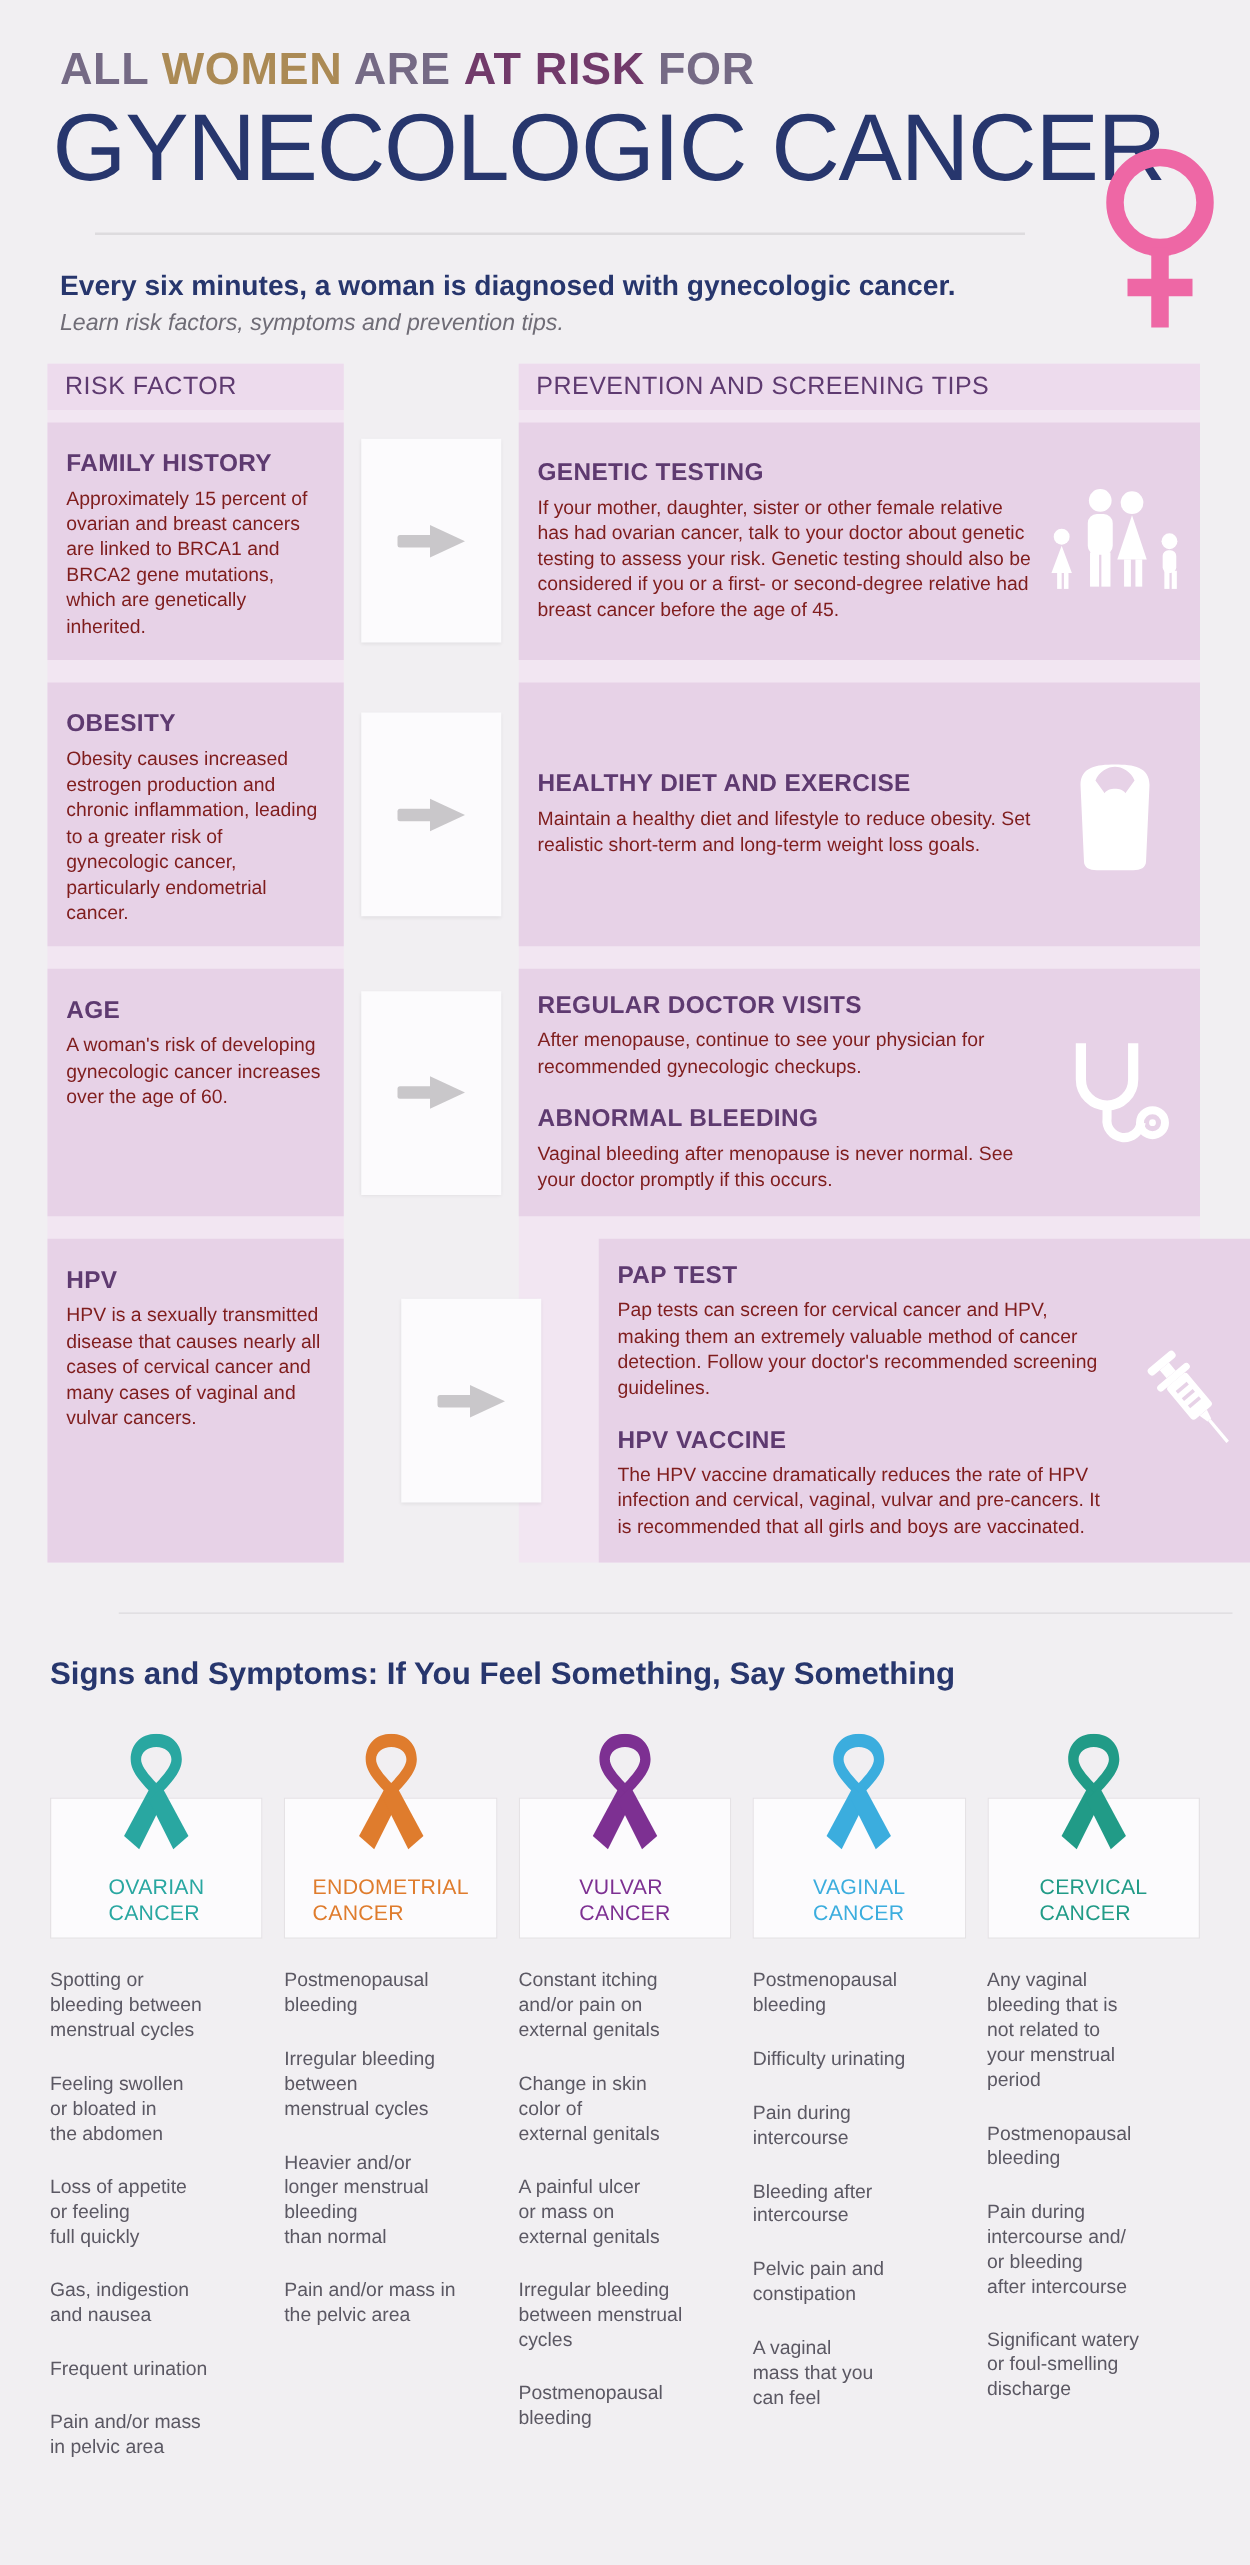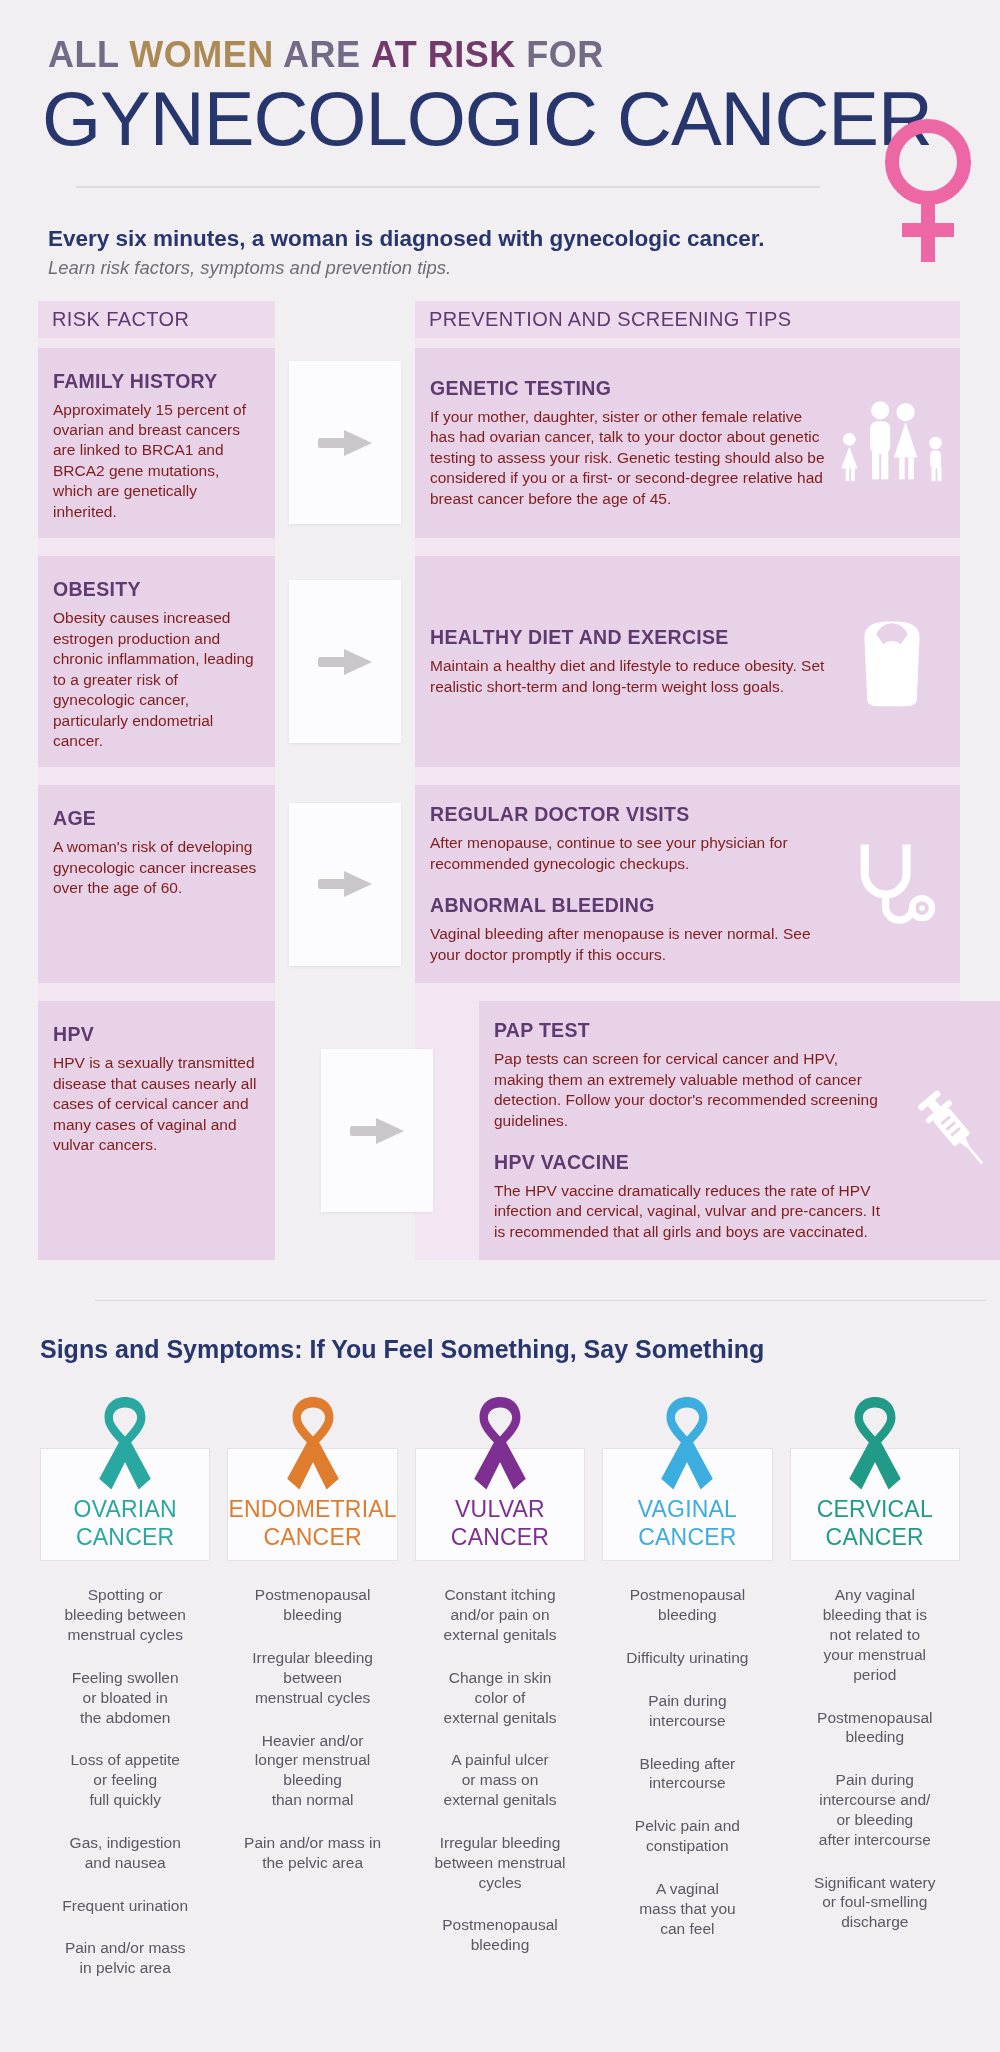--- a/index.html
+++ b/index.html
@@ -6,21 +6,21 @@
   body { margin:0; background:#f1eff2; font-family:"Liberation Sans", sans-serif; }
   .page { width:1000px; min-height:2052px; position:relative; overflow:hidden; margin:0 auto; background:#f1eff2; }
 
   
   header { position:relative; padding:34px 40px 0 48px; }
   .tagline { font-size:36px; font-weight:600; letter-spacing:.5px; color:var(--tagline_muted,#756a85); }
   .tagline .gold { color:var(--tagline_gold,#ab8a55); font-weight:800;text-align:center; }
   .tagline .plum { color:var(--tagline_plum,#713a6a); font-weight:800; }
   h1.big-title { margin:4px 0 0 -6px; font-size:76px; font-weight:500; letter-spacing:-1px; line-height:1.02; color:var(--navy,#27366d); white-space:nowrap; }
   .hr1 { border:none; border-top:2px solid #dddbde; margin:28px 140px 0 28px; }
-  .lead-bold { margin:38px 0 0; font-size:22.5px; font-weight:700; color:var(--navy,#27366d); }
+  .lead-bold { margin:28px 0 0; font-size:22.5px; font-weight:700; color:var(--navy,#27366d); }
   .lead-sub { margin:5px 0 0; font-size:18.5px; color:#6f6c76;font-style:italic; }
   .female-symbol { position:absolute; top:118px; right:16px; color:var(--pink,#ee67a5); }
 
   
   .riskTable { position:relative; margin-top:22px; padding-left:38px; }
   .strip { position:absolute; top:0; bottom:0; background:var(--strip_lavender,#f2e6f2); }
   .strip.left { left:38px; width:237px; }
   .strip.right { left:415px; width:545px; }
   .thead, .trow { position:relative; display:grid; grid-template-columns:237px 140px 545px; }
   .th { background:var(--header_band,#eddbed); height:37px; display:flex; align-items:center; padding-left:14px;
@@ -44,23 +44,23 @@
 
   
   .hr2 { border:none; border-top:1px solid #dcdadd; margin:40px 14px 0 95px; }
   .signs { padding:34px 40px 0; }
   .signs h2 { margin:0; font-size:25px; font-weight:700; color:var(--navy,#27366d); }
   .signs .intro { margin:10px 0 0; font-size:18.5px; line-height:1.5; color:#55525c; max-width:885px; }
   .sym-grid { margin-top:32px; display:grid; grid-template-columns:repeat(5,1fr); column-gap:17px; }
   .ribbon-box { position:relative; margin-top:52px; height:113px; background:#fcfbfd; border:1px solid #e5e2e5;
                 display:flex; flex-direction:column; justify-content:flex-end; align-items:center; }
   .ribbon { position:absolute; top:-52px; left:50%; transform:translateX(-50%); }
-  .col-label { font-size:23px; font-weight:500; line-height:1.22; letter-spacing:.2px; text-align:center; white-space:pre-line; padding-bottom:9px; }
+  .col-label { font-size:17px; font-weight:500; line-height:1.22; letter-spacing:.2px; text-align:left; white-space:pre-line; padding-bottom:9px; }
   .sym-list { margin-top:24px; color:#5b5863; }
-  .symptom-item { white-space:pre-line; text-align:center; font-size:15.5px; line-height:1.28; margin-bottom:23px; }
+  .symptom-item { white-space:pre-line; font-size:15.5px; line-height:1.28; margin-bottom:23px; }
 </style>
 </head>
 <body>
 
 <svg width="0" height="0" style="position:absolute" aria-hidden="true">
   <defs>
     <g id="ribbon-shape">
       <path fill-rule="evenodd" d="M50 0 C33 0 23 12 23 27 C23 40 33 51 50 68 C67 51 77 40 77 27 C77 12 67 0 50 0 Z
         M50 14 C59 14 66 19.5 66 27 C66 33.5 60 41.5 50 52 C40 41.5 34 33.5 34 27 C34 19.5 41 14 50 14 Z"></path>
       <path d="M44 56 L16 108 L32 122 L58 70 Z"></path>

